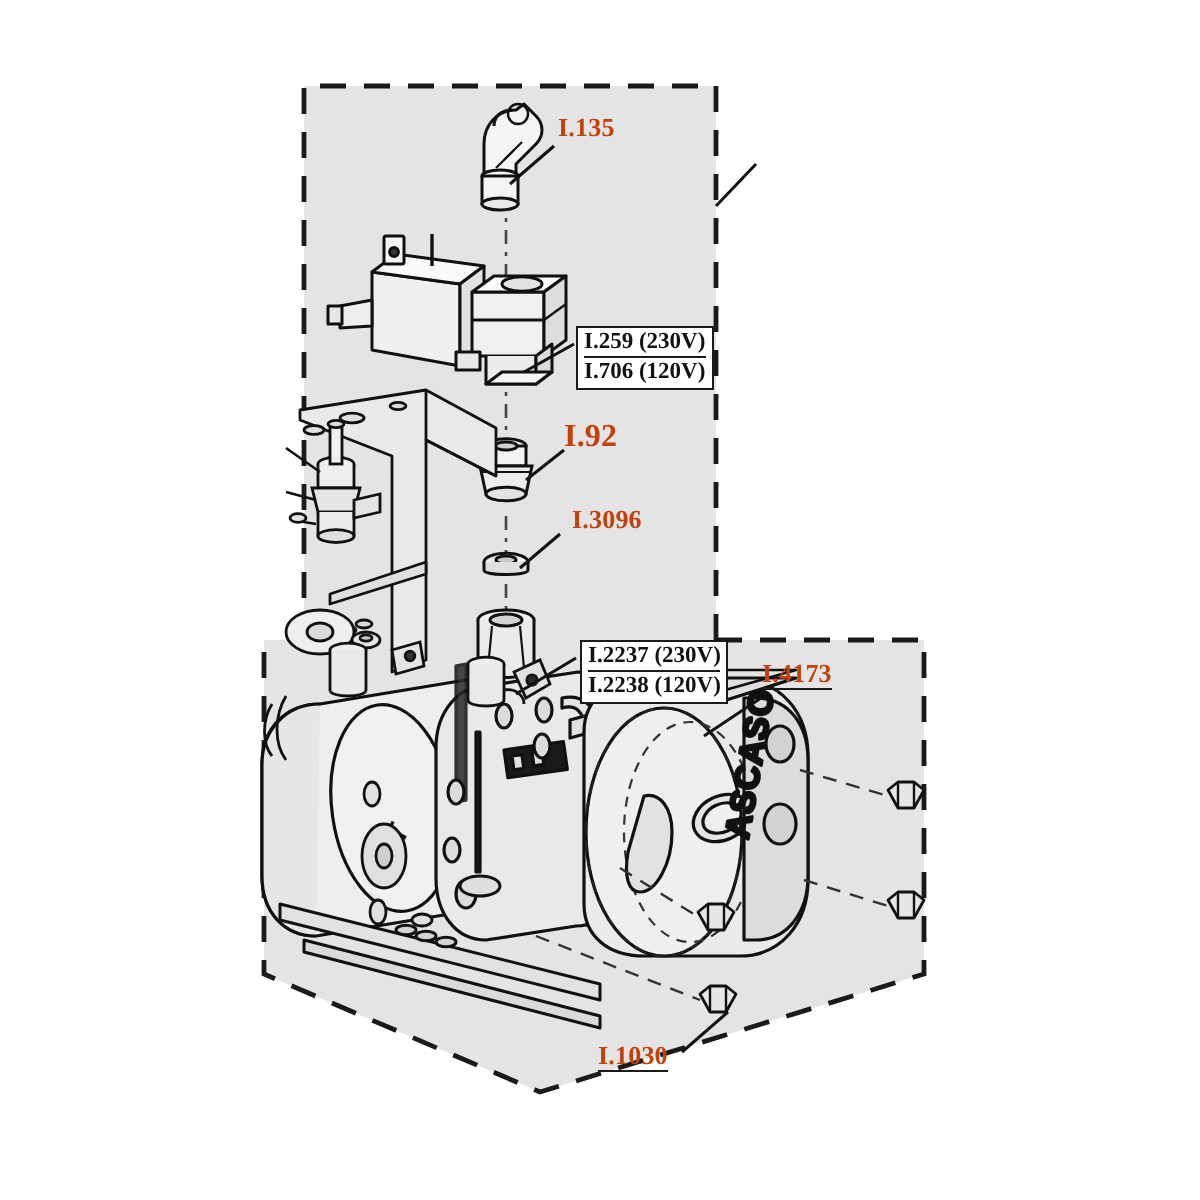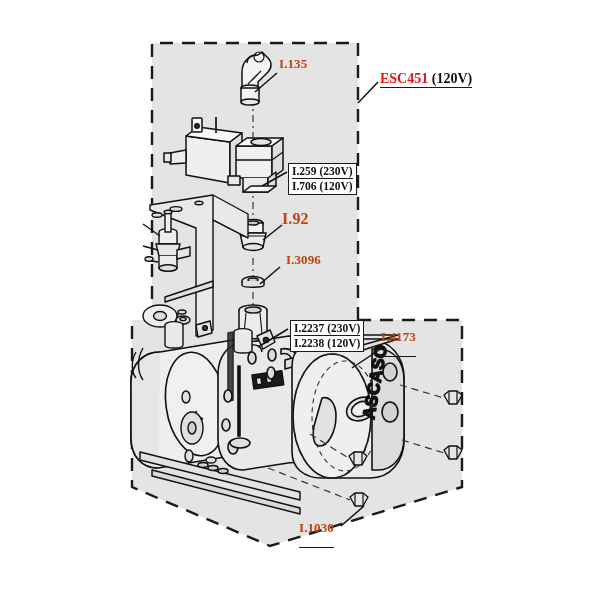--- a/index.html
+++ b/index.html
@@ -3,21 +3,21 @@
 <meta charset="utf-8">
 <title>Parts Diagram</title>
 <style>
   html,body{margin:0;padding:0;background:#ffffff;}
   body{width:600px;height:600px;overflow:hidden;
        font-family:"Liberation Serif", serif;}
   #stage{position:relative;width:600px;height:600px;background:#ffffff;}
   svg{display:block;}
   .lbl{position:absolute;white-space:nowrap;font-family:"Liberation Serif",serif;
        font-weight:700;color:#c2410c;letter-spacing:.1px;}
-  .lbl.u{border-bottom:1.6px solid #1a1a1a;padding-bottom:12px;line-height:1.05;}
+  .lbl.u{border-bottom:1.6px solid #1a1a1a;padding-bottom:0px;line-height:1.05;}
   .boxlbl{position:absolute;background:#ffffff;border:1.4px solid #1a1a1a;
           padding:0px 3px 1px 3px;font-family:"Liberation Serif",serif;
           font-weight:700;color:#111;white-space:nowrap;line-height:1.22;margin-top:24px;}
   .boxlbl div{border-bottom:1.3px solid #1a1a1a;}
   .boxlbl div:last-child{border-bottom:none;}
   .esc{position:absolute;white-space:nowrap;font-family:"Liberation Serif",serif;
        font-weight:700;border-bottom:1.6px solid #1a1a1a;padding-bottom:0;}
   .esc .code{color:#ee1111;}
   .esc .volt{color:#111111;}
 </style>
@@ -285,23 +285,20 @@
       <line x1="282" y1="225" x2="263" y2="240"></line>
       <line x1="280" y1="267" x2="260" y2="284"></line>
       <line x1="287" y1="172" x2="262" y2="186"></line>
       <line x1="288" y1="329" x2="258" y2="347"></line>
       <line x1="382" y1="348" x2="352" y2="368"></line>
       <line x1="341" y1="526" x2="364" y2="506"></line>
       <line x1="378" y1="82" x2="358" y2="103"></line>
     </g>
   </svg>
 
-  <div class="esc" style="left:380px; top:71px; font-size:14px;">
-    <span class="code">ESC451</span><span>&nbsp;</span><span class="volt">(120V)</span>
-  </div>
 
   <div class="lbl" style="left:279px; top:56px; font-size:13px;">I.135</div>
 
   <div class="lbl" style="left:282px; top:210px; font-size:16px;">I.92</div>
 
   <div class="lbl" style="left:286px; top:252px; font-size:13px;">I.3096</div>
 
   <div class="lbl u" style="left:381px; top:330px; font-size:13px;">I.4173</div>
 
   <div class="lbl u" style="left:299px; top:521px; font-size:13px;text-align:center;">I.1030</div>

